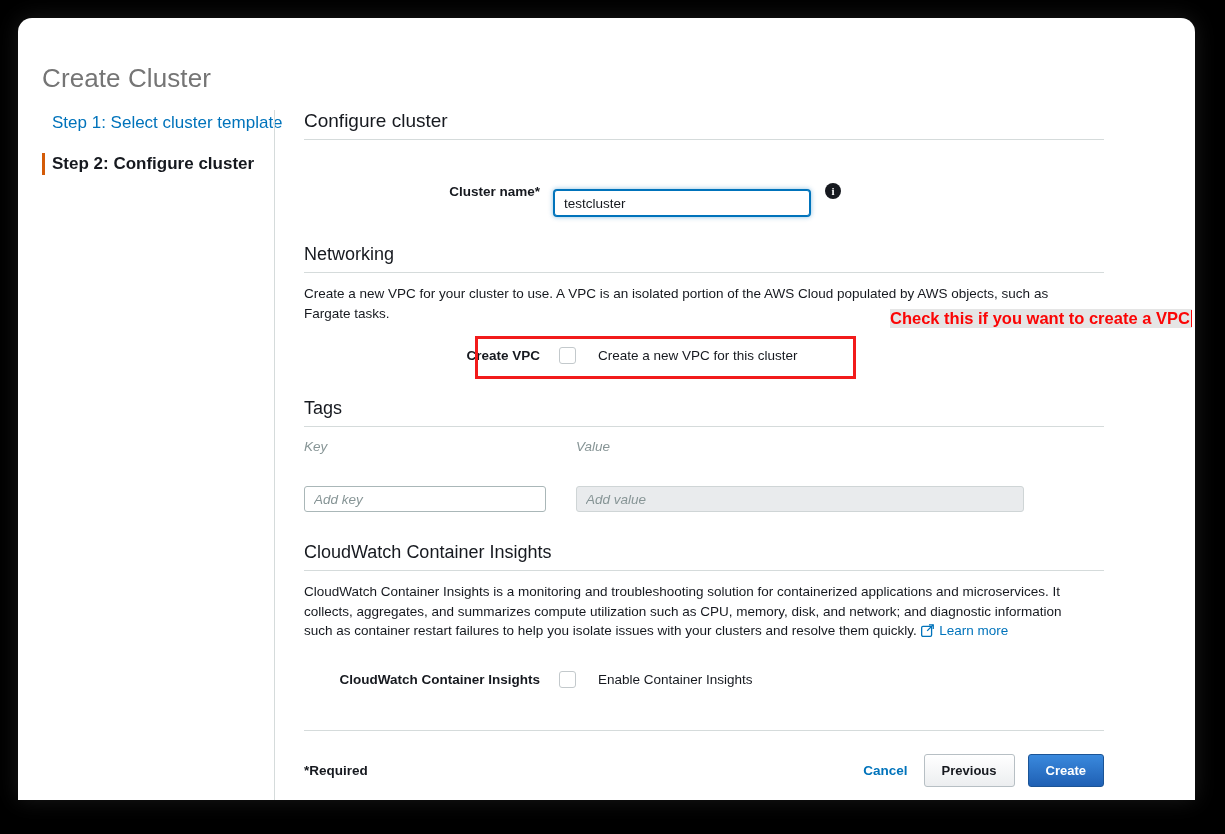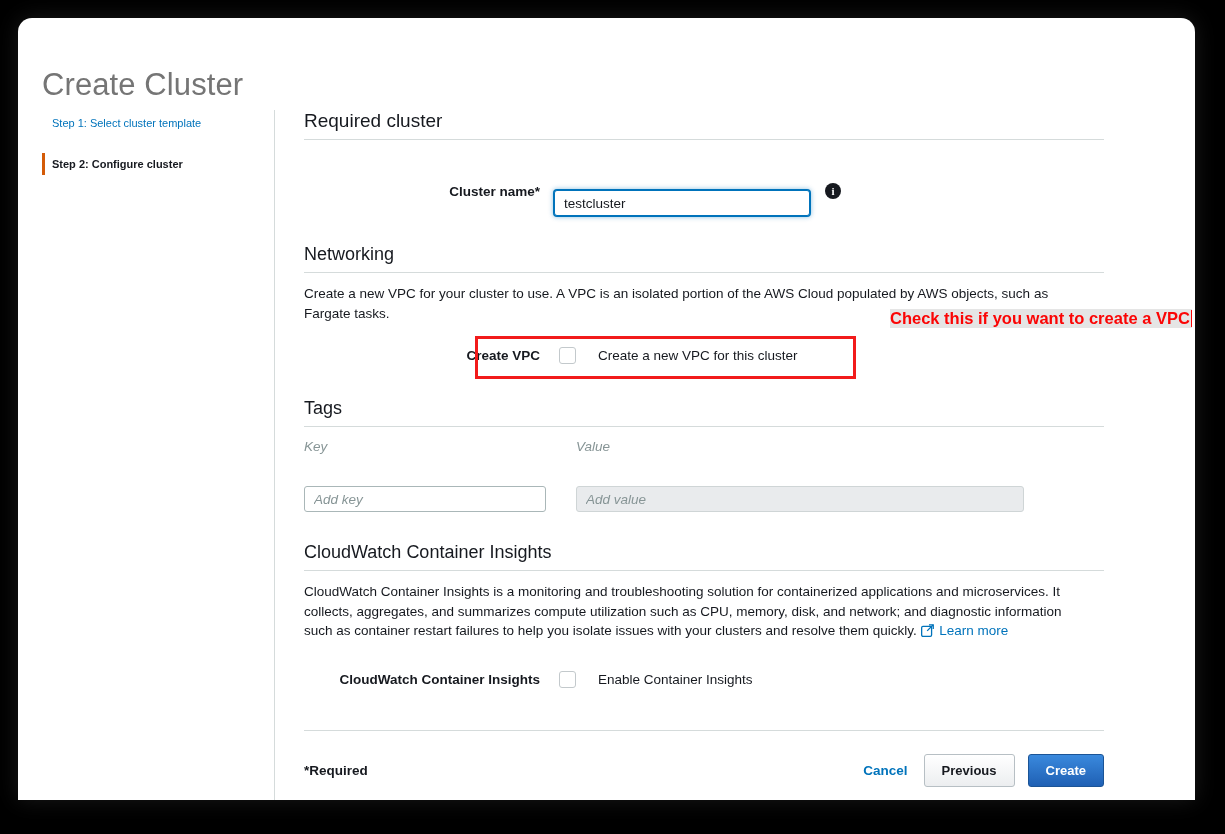--- a/index.html
+++ b/index.html
@@ -34,37 +34,37 @@
     border-radius: 14px 14px 0 0;
     box-shadow: 0 0 22px rgba(255,255,255,0.10);
     overflow: hidden;
   }
 
   
   .page-title {
     position: absolute;
     left: 24px;
     top: 28px;
-    font-size: 31px;
+    font-size: 26px;
     color: #757575;
     font-weight: 400;
     letter-spacing: 0.1px;
     white-space: nowrap;
   }
 
   
   #sidebar {
     position: absolute;
     left: 24px;
     top: 90px;
     width: 232px;
   }
   .side-step {
     position: relative;
-    font-size: 11px;
+    font-size: 17px;
     padding: 5px 0 5px 10px;
     line-height: 20px;
     white-space: nowrap;
   }
   .side-step.link {
     color: #0073bb;
     cursor: pointer;
   }
   .side-step.current {
     color: #16191f;
@@ -308,21 +308,21 @@
       </div>
       <div class="side-step current">
         <span>Step 2: Configure cluster</span>
       </div>
     </nav>
 
     <div id="v-divider"></div>
 
     <div id="content">
 
-      <h2 class="section-head">Required cluster</h2>
+      <h2 class="section-head">Configure cluster</h2>
 
       <div class="form-row" style="margin-top: 26px;">
         <div class="form-label" style="width: 236px;">Cluster name*</div>
         <input class="text-input focused" style="width: 256px; margin-left: 14px;" value="testcluster">
         <span class="info-icon" style="margin-left: 15px;">i</span>
       </div>
 
       <h2 class="section-head sub" style="margin-top: 28px;">Networking</h2>
       <div class="sect-desc">Create a new VPC for your cluster to use. A VPC is an isolated portion of the AWS Cloud populated by AWS objects, such as Fargate tasks.</div>
 

